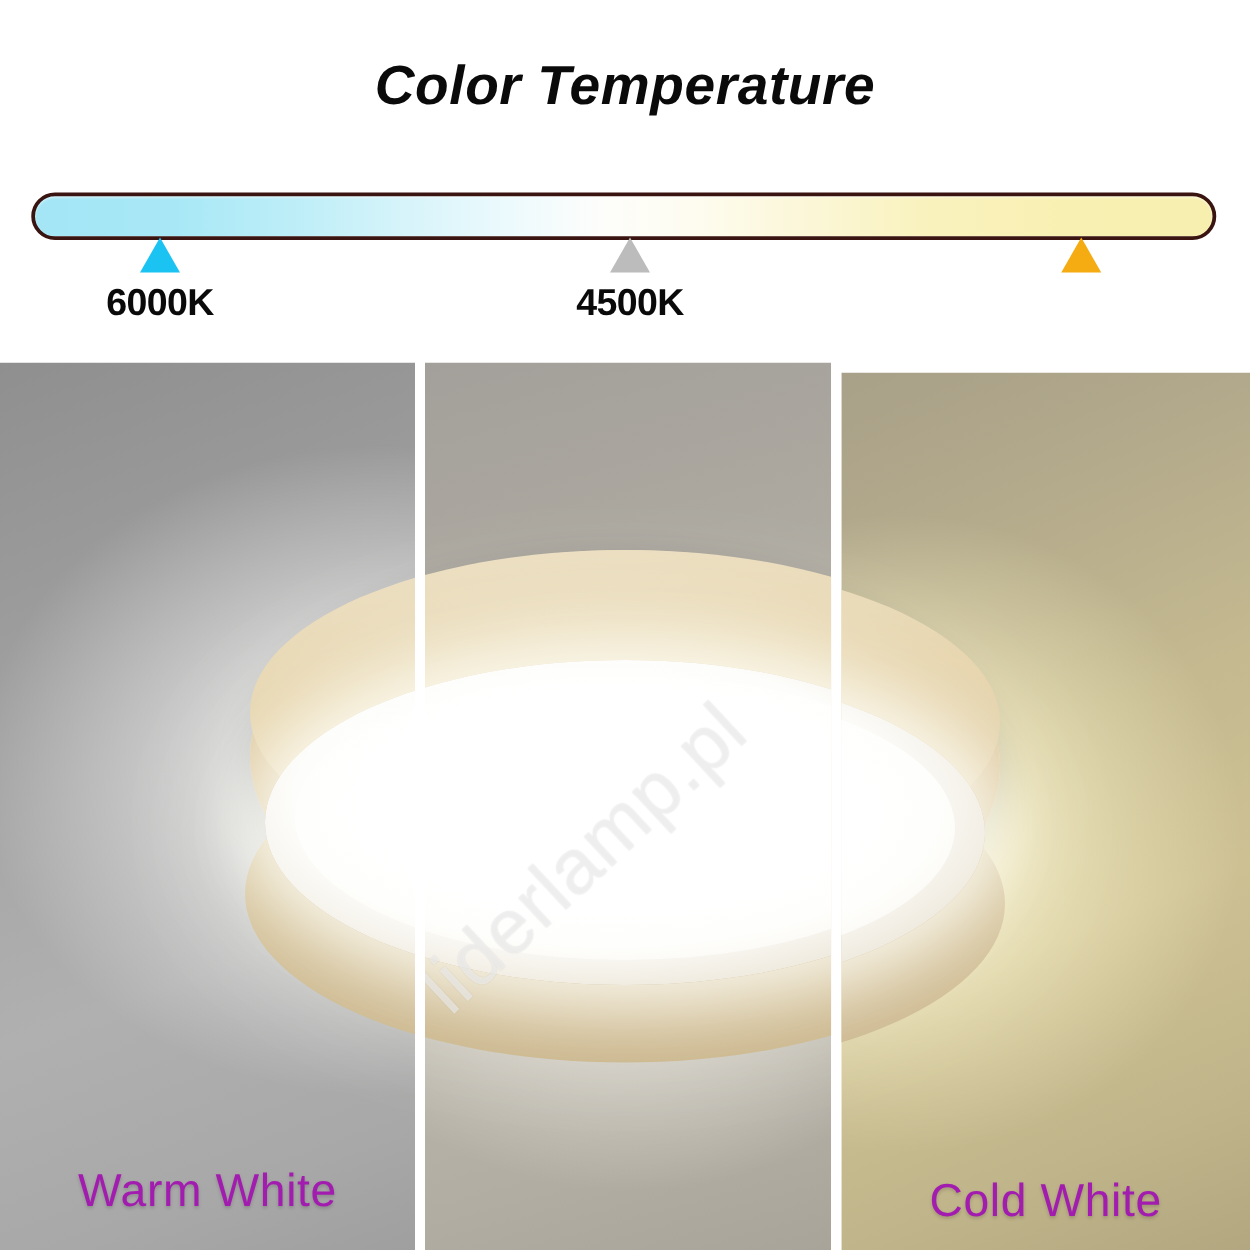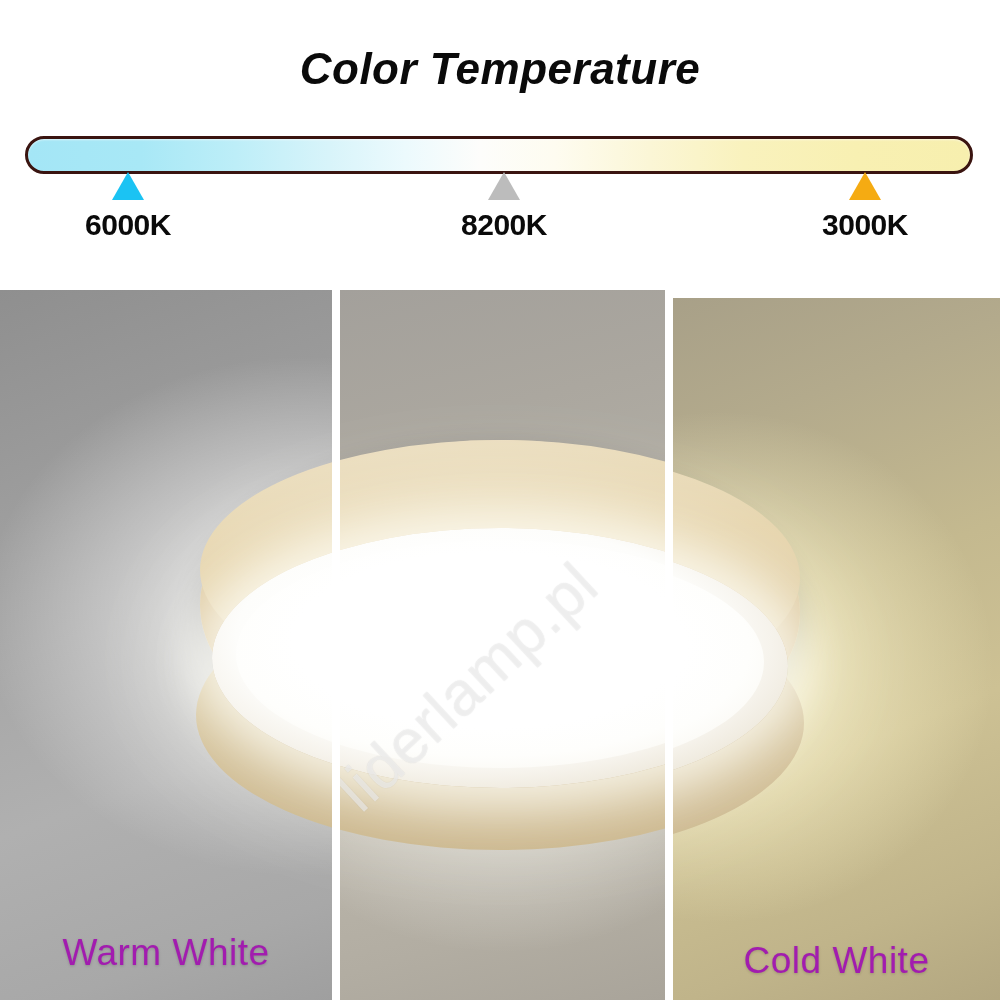--- a/index.html
+++ b/index.html
@@ -21,21 +21,21 @@
     font-size:44px;
     font-weight:bold;
     font-style:italic;
     letter-spacing:0.5px;
     color:#0a0a0a;
     font-family:"Liberation Sans", sans-serif;
     white-space:nowrap;
   }
 
   
-  .scale-wrap { position:absolute; left:0; top:128px; width:1000px; height:130px; }
+  .scale-wrap { position:absolute; left:0; top:146px; width:1000px; height:130px; }
 
   .scale-bar {
     position:absolute;
     left:25px; top:8px;
     width:948px; height:38px;
     border:3px solid #3a1410;
     border-radius:19px;
     background:linear-gradient(to right,
         #a4e6f6 0%,
         #a8e8f6 12%,
@@ -198,22 +198,21 @@
   <div class="title">Color Temperature</div>
 
   <div class="scale-wrap">
     <div class="scale-bar"></div>
 
     <div class="marker m-cool"></div>
     <div class="marker m-neutral"></div>
     <div class="marker m-warm"></div>
 
     <div class="k-label k-cool">6000K</div>
-    <div class="k-label k-neutral">8200K</div>
-    <div class="k-label k-warm">3000K</div>
+    <div class="k-label k-neutral">4500K</div>
   </div>
 
   <div class="panels">
 
     <div class="panel p1">
       <div class="bg"></div>
       <div class="lamp-layer">
         <div class="lamp-body"></div>
         <div class="lamp-body-top"></div>
         <div class="lamp-rim"></div>

